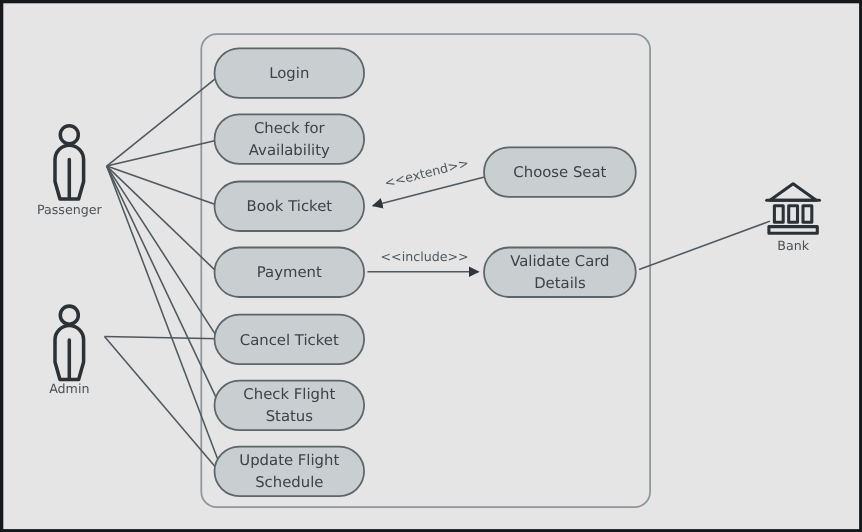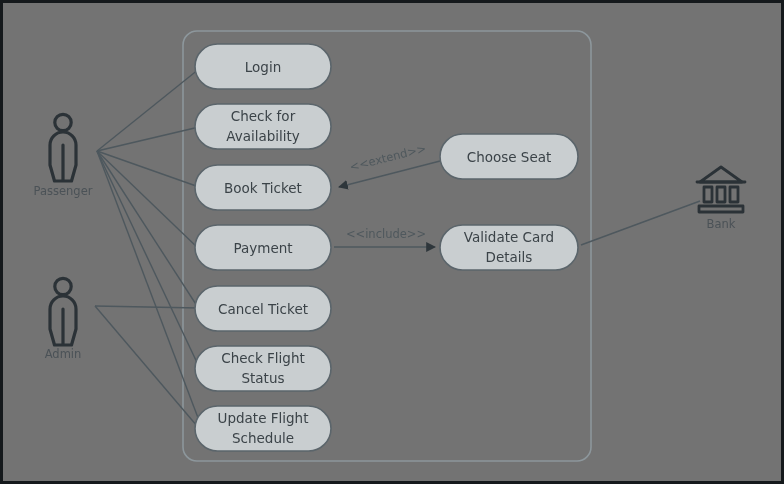--- a/index.html
+++ b/index.html
@@ -7,21 +7,21 @@
     padding: 0;
     background: #ffffff;
   }
   body {
     font-family: "DejaVu Sans", sans-serif;
   }
   #canvas {
     position: relative;
     width: 784px;
     height: 484px;
-    background: #737373;
+    background: #e5e5e5;
     box-sizing: border-box;
     border: 3px solid #15191c;
     overflow: hidden;
   }
   #diagram-svg {
     position: absolute;
     left: 0;
     top: 0;
     width: 784px;
     height: 484px;

